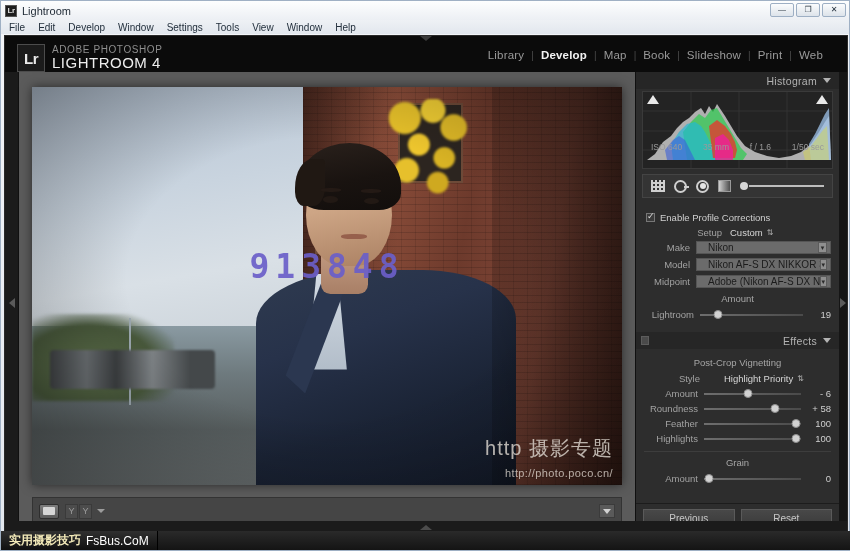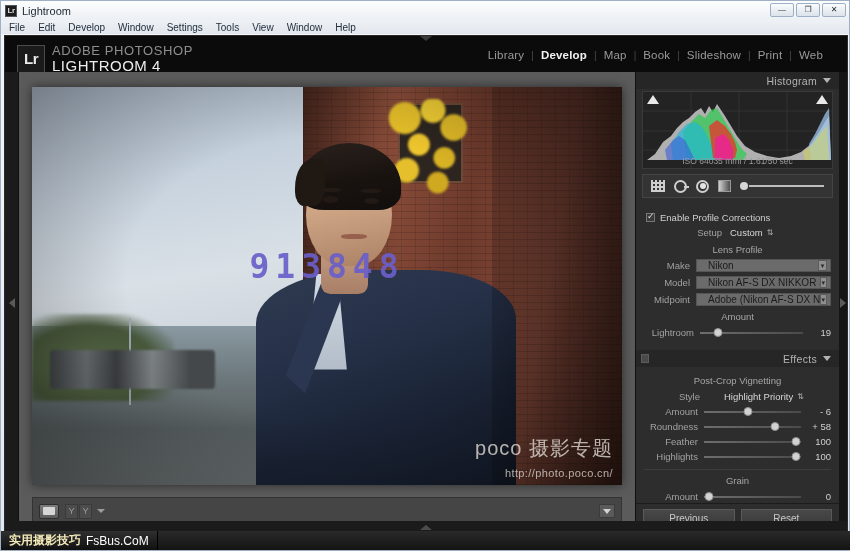--- a/index.html
+++ b/index.html
@@ -60,21 +60,21 @@
     width:0;height:0;border-left:6px solid transparent;border-right:6px solid transparent;
     border-top:5px solid #3a3a3a;
   }
   #identity { position:absolute; left:12px; top:8px; display:flex; align-items:center; }
   #identity .lr-badge {
     width:28px;height:28px;background:#1b1b1b;border:1px solid #4c4c4c;
     color:#e9e9e9;font-size:15px;font-weight:bold;display:flex;
     align-items:center;justify-content:center;margin-right:7px;letter-spacing:-0.5px;
   }
   #identity .names { line-height:1.05; }
-  #identity .n1 { font-size:13px;color:#8e8e8e;letter-spacing:0.6px; }
+  #identity .n1 { font-size:10px;color:#8e8e8e;letter-spacing:0.6px; }
   #identity .n2 { font-size:15px;color:#ededed;letter-spacing:0.5px;font-weight:300; }
 
   #module-picker {
     position:absolute; right:17px; top:13px; display:flex; align-items:center;
   }
   #module-picker .mod {
     font-size:11.5px;color:#9a9a9a;padding:0 7px;letter-spacing:0.2px;
   }
   #module-picker .mod.active { color:#f2f2f2; font-weight:bold; }
   #module-picker .sep { color:#4a4a4a; font-size:10px; }
@@ -272,22 +272,22 @@
     margin:2px 6px 0 6px; height:78px; background:#232323;
     border:1px solid #3a3a3a; position:relative; overflow:hidden;
   }
   #histogram .clip {
     position:absolute;top:3px;width:0;height:0;border-left:6px solid transparent;
     border-right:6px solid transparent;border-bottom:9px solid #e8e8e8;
   }
   #histogram .clip.l { left:4px; }
   #histogram .clip.r { right:4px; }
   #histogram .meta {
-    position:absolute;bottom:2px;left:0;width:100%;display:flex;
-    justify-content:center;padding:0 8px;
+    position:absolute;bottom:16px;left:0;width:100%;display:flex;
+    justify-content:space-between;padding:0 8px;
   }
   #histogram .meta span { font-size:8.5px;color:#9a9a9a; }
 
   #tool-strip {
     margin:5px 6px 0 6px; height:24px; background:#343434;
     border:1px solid #444; display:flex; align-items:center; gap:9px; padding:0 8px;
   }
   .ti { display:flex; align-items:center; }
   .ti.grid { width:14px;height:12px;
     background:repeating-linear-gradient(90deg,#cfcfcf 0 2px,transparent 2px 4px),
@@ -477,21 +477,21 @@
             <div class="brow-l"></div>
             <div class="brow-r"></div>
             <div class="eye-l"></div>
             <div class="eye-r"></div>
             <div class="mouth"></div>
             <div class="shadow-wall"></div>
             <div class="vignette"></div>
           </div>
           <div id="overlay-code">913848</div>
           <div id="poco-wm">
-            <div class="l1">poco 摄影专题</div>
+            <div class="l1">http 摄影专题</div>
             <div class="l2">http://photo.poco.cn/</div>
           </div>
         </div>
 
         <div id="toolbar-strip">
           <div class="tb-btn">
               <div class="inner"></div>
             </div>
           <div class="tb-yy">
             <div class="y">Y</div>
@@ -559,21 +559,20 @@
               <div class="box"></div>
               <div class="ctxt">Enable Profile Corrections</div>
             </div>
             <div class="row">
               <div class="lbl" style="width:78px">Setup</div>
               <div class="plain-select" style="margin-left:8px">
                 <div class="pst">Custom</div>
                 <div class="updown">⇅</div>
               </div>
             </div>
-            <div class="sub-head">Lens Profile</div>
             <div class="row">
               <div class="lbl" style="width:46px">Make</div>
               <div class="dropdown" style="margin-left:6px">
                 <div class="dtxt">Nikon</div>
                 <div class="dbtn">▾</div>
               </div>
             </div>
             <div class="row" style="margin-top:2px">
               <div class="lbl" style="width:46px">Model</div>
               <div class="dropdown" style="margin-left:6px">

